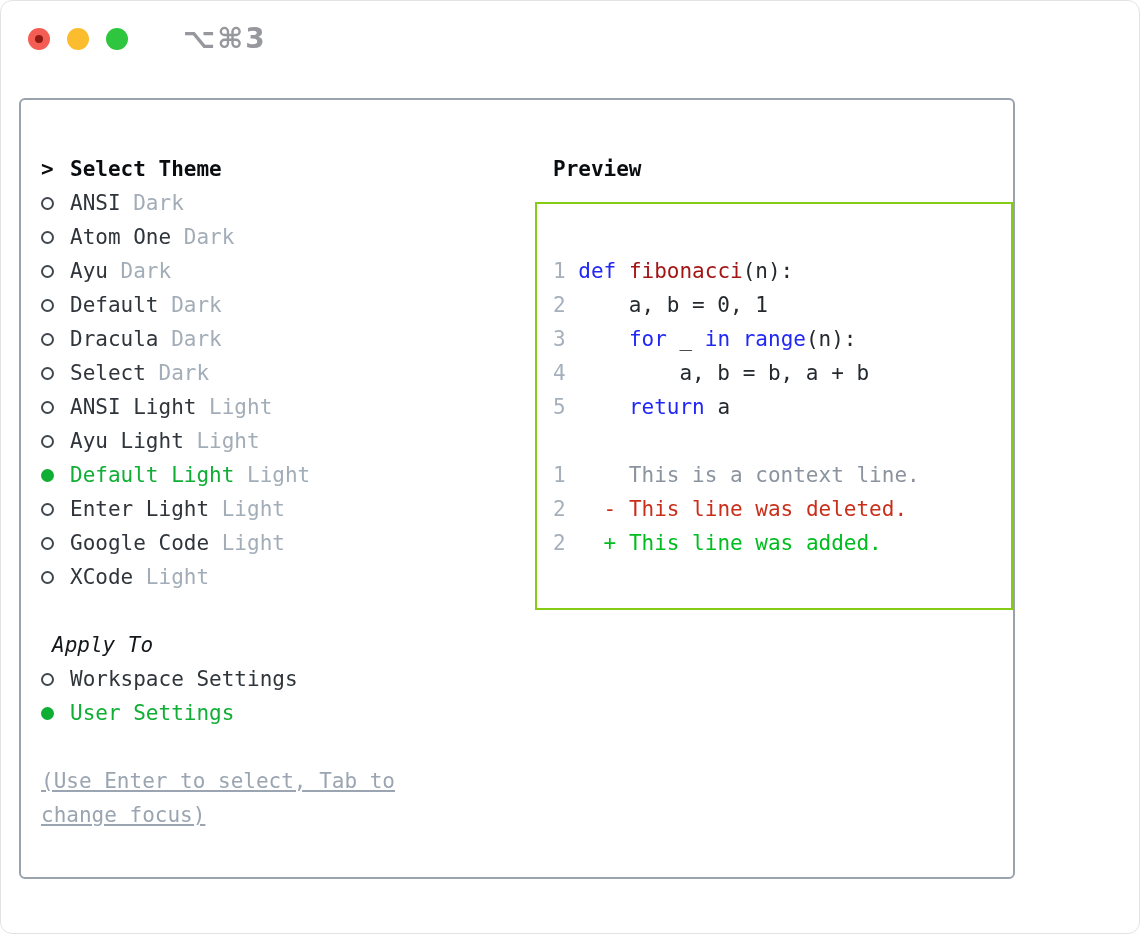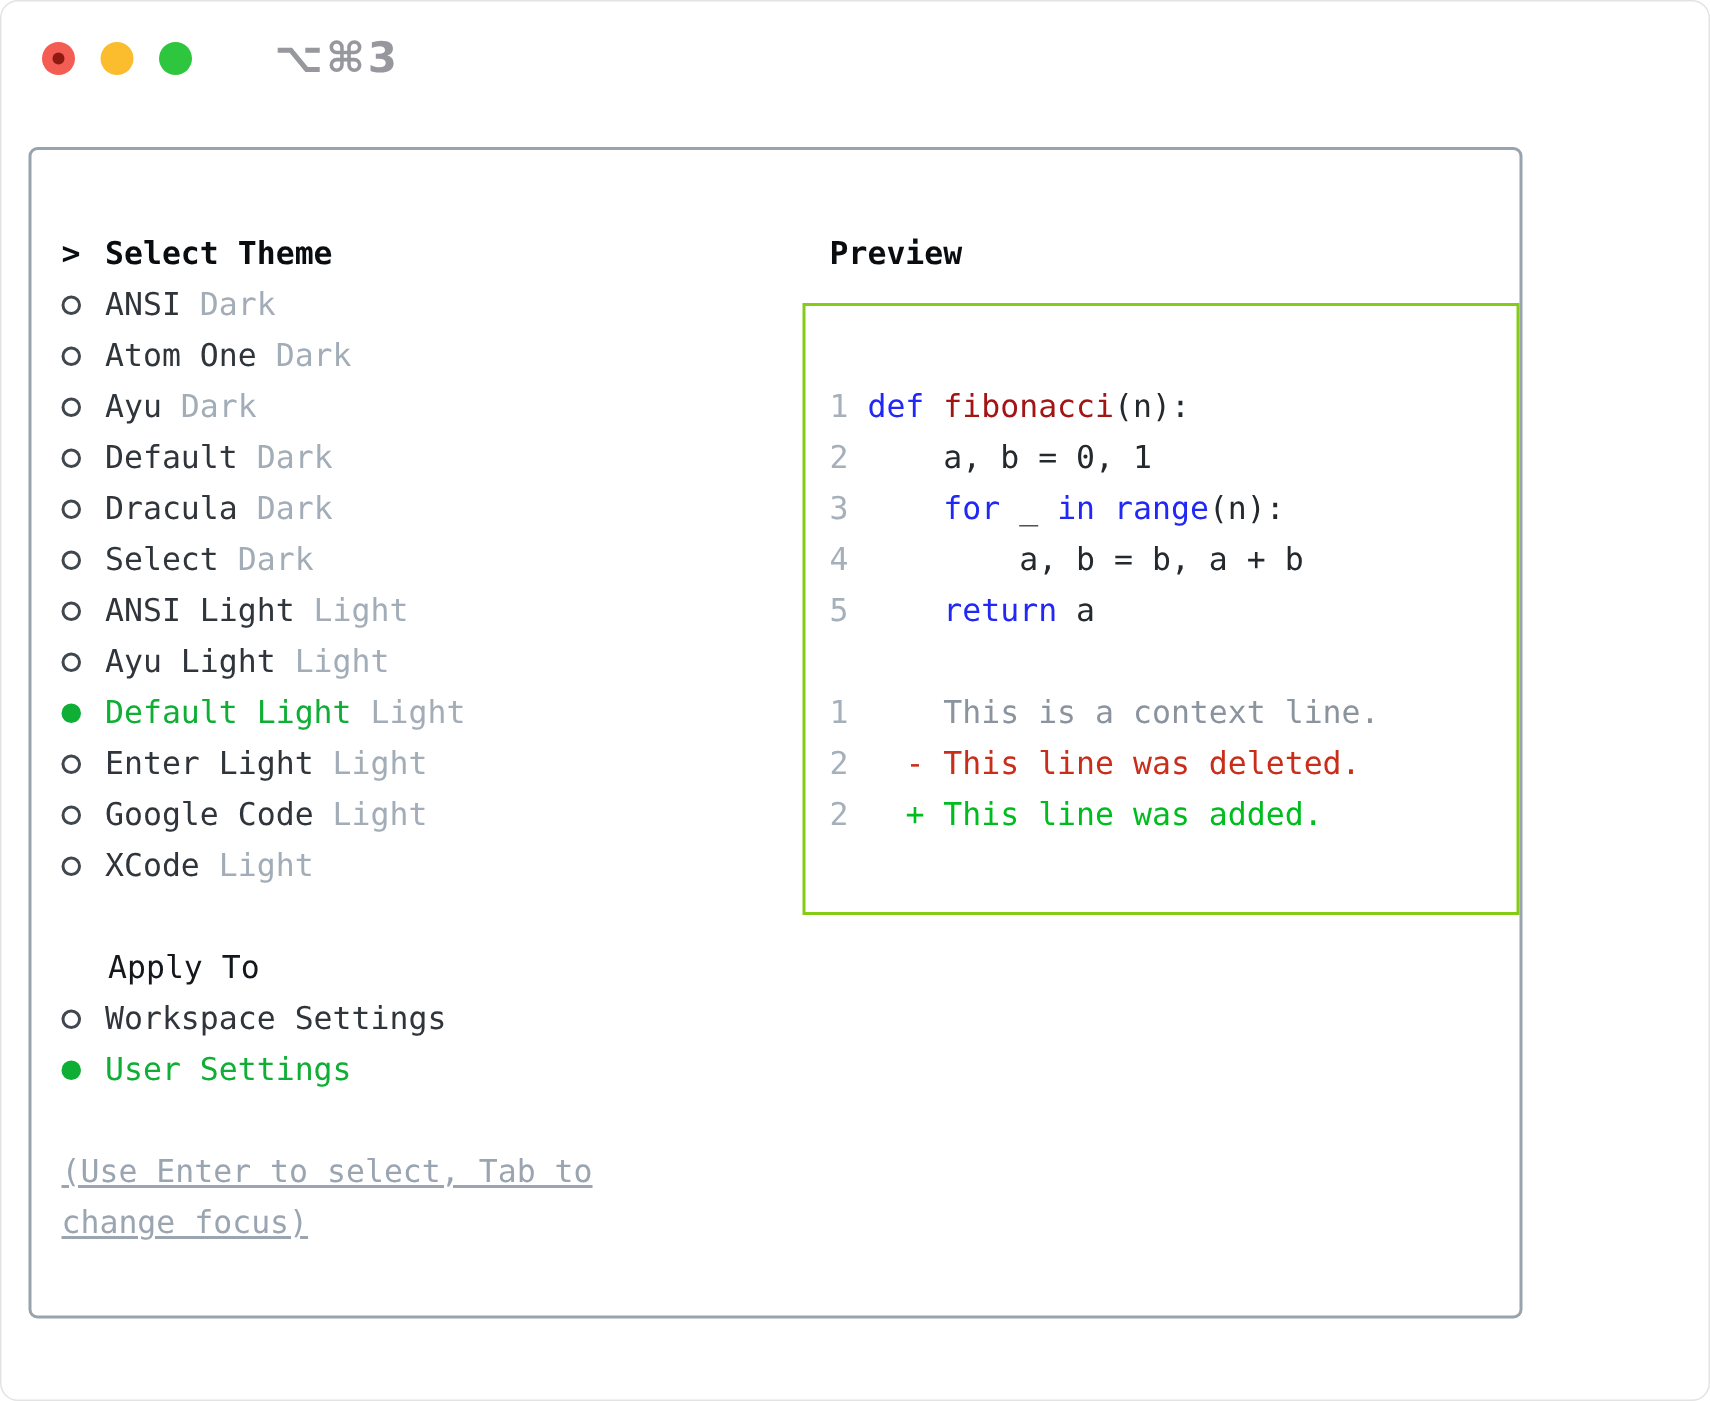--- a/index.html
+++ b/index.html
@@ -26,21 +26,21 @@
             font-size:21px;line-height:34px;color:#2f353b;}
   .row{display:flex;align-items:center;height:34px;white-space:pre;}
   .gutter{flex:0 0 29px;display:flex;align-items:center;}
   .circle{width:13px;height:13px;border:2px solid #40474e;border-radius:50%;box-sizing:border-box;}
   .circle.sel{background:#0fae35;border-color:#0fae35;}
   .prompt{font-weight:700;color:#0a0d10;}
   .hdr{font-weight:700;color:#0a0d10;}
   .name{color:#2f353b;}
   .name.sel-text{color:#0fae35;}
   .variant{color:#a2adb8;text-align:center;}
-  .apply-title{margin-top:34px;margin-left:31px;height:34px;line-height:34px;color:#14181c;}
+  .apply-title{margin-top:34px;margin-left:11px;height:34px;line-height:34px;color:#14181c;font-style:italic;}
   .hint{margin-top:34px;color:#9aa5b1;width:420px;line-height:34px;text-decoration:underline;}
 
   
   .preview-col{position:absolute;left:482px;top:52px;margin-left:32px;}
   .preview-title{font-weight:700;font-size:21px;line-height:34px;color:#0a0d10;margin-left:18px;}
   .preview-box{margin-top:16px;width:478px;height:408px;border:2px solid #84cc16;box-sizing:border-box;overflow:hidden;}
   .preview-pre{margin:0;padding:50px 0 0 16px;font-size:21px;line-height:34px;}
   .pline{height:34px;white-space:pre;}
   .c-ln{color:#a6b0bb;}
   .c-kw{color:#2127f5;}

